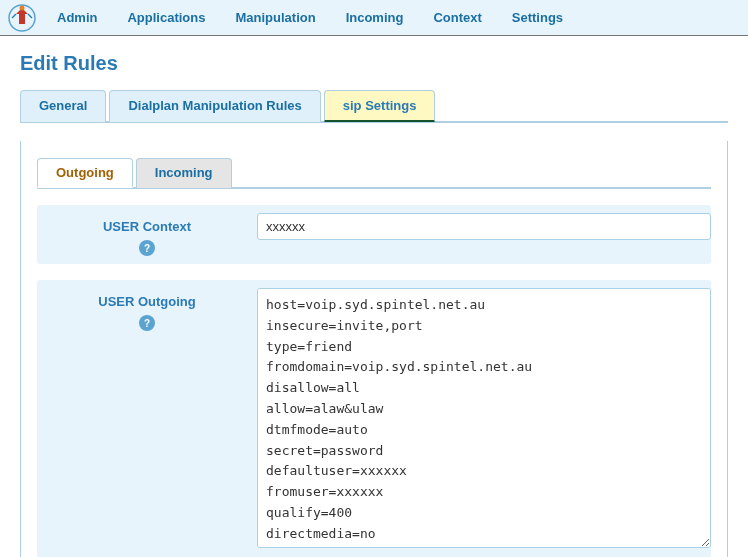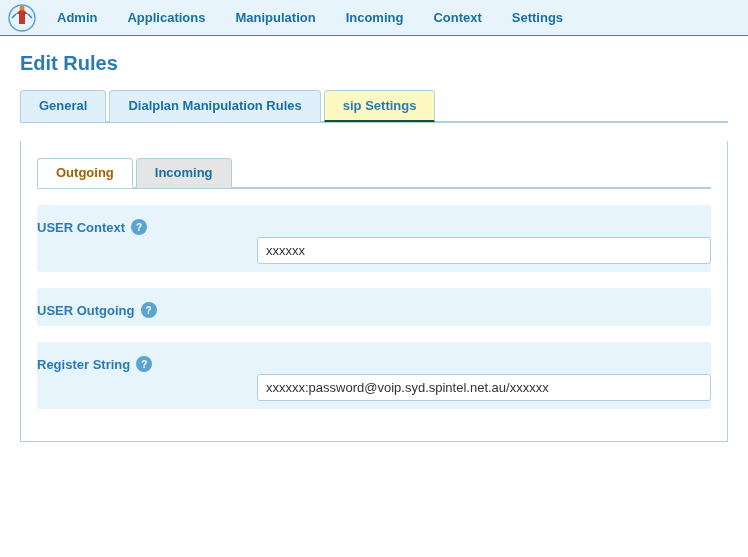--- a/index.html
+++ b/index.html
@@ -129,37 +129,37 @@
     .form-label {
       width: 220px;
       min-width: 220px;
       font-weight: bold;
       color: #2a7ab5;
       font-size: 13px;
       padding-top: 6px;
       display: flex;
       align-items: center;
       gap: 6px;
+      flex-direction: column;
     }
     .help-icon {
       display: inline-flex;
       align-items: center;
       justify-content: center;
       width: 16px;
       height: 16px;
       border-radius: 50%;
       background: #5ba3d0;
       color: #fff;
       font-size: 10px;
       font-weight: bold;
       cursor: pointer;
     }
     .form-field {
       flex: 1;
-      margin-top: 24px;
     }
     .form-input {
       width: 100%;
       padding: 5px 8px;
       border: 1px solid #aacfe6;
       border-radius: 3px;
       font-size: 13px;
       color: #333;
       background: #fff;
       outline: none;
@@ -231,20 +231,34 @@
       <div class="form-field">
         <input class="form-input" type="text" value="xxxxxx" style="">
       </div>
     </div>
 
     <div class="form-row section-bg">
       <div class="form-label">
         <span>USER Outgoing</span>
         <span class="help-icon">?</span>
       </div>
+      <div class="form-field">
+        <textarea class="form-textarea" style="">host=voip.syd.spintel.net.au
+insecure=invite,port
+type=friend
+fromdomain=voip.syd.spintel.net.au
+disallow=all
+allow=alaw&amp;ulaw
+dtmfmode=auto
+secret=password
+defaultuser=xxxxxx
+fromuser=xxxxxx
+qualify=400
+directmedia=no</textarea>
+      </div>
     </div>
 
     <div class="form-row section-bg">
       <div class="form-label">
         <span>Register String</span>
         <span class="help-icon">?</span>
       </div>
       <div class="form-field">
         <input class="form-input" type="text" value="xxxxxx:password@voip.syd.spintel.net.au/xxxxxx" style="">
       </div>

